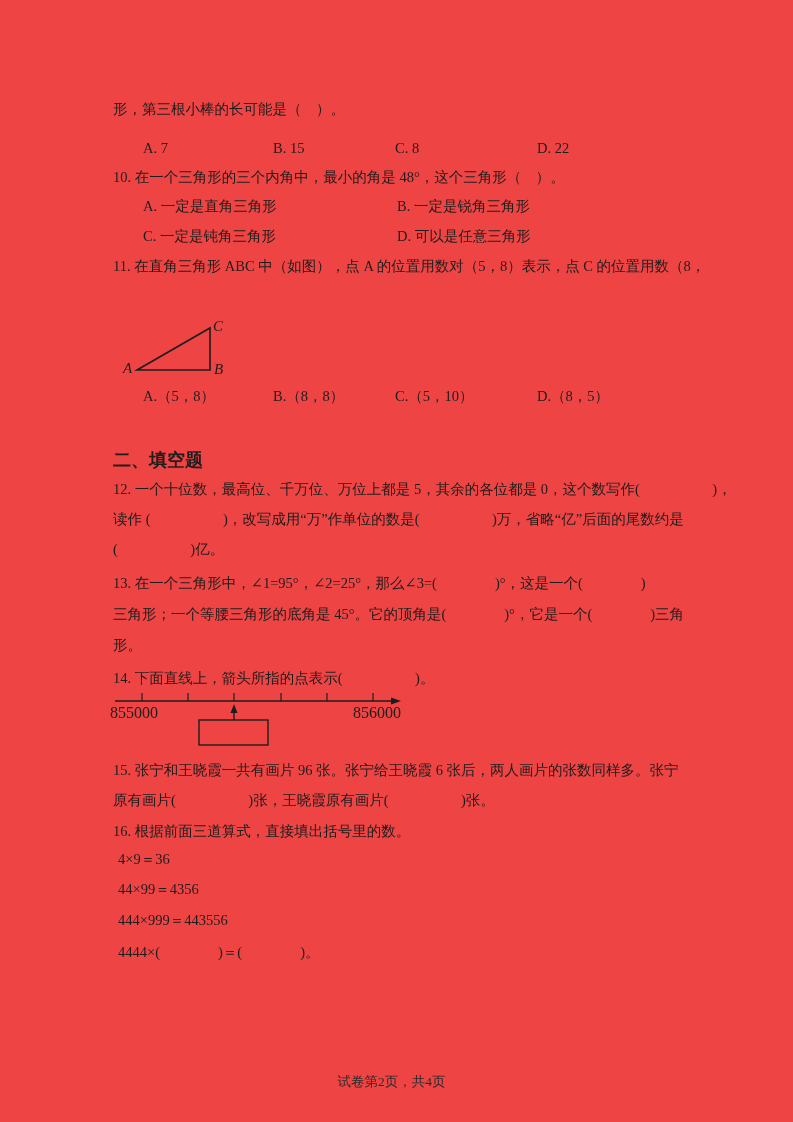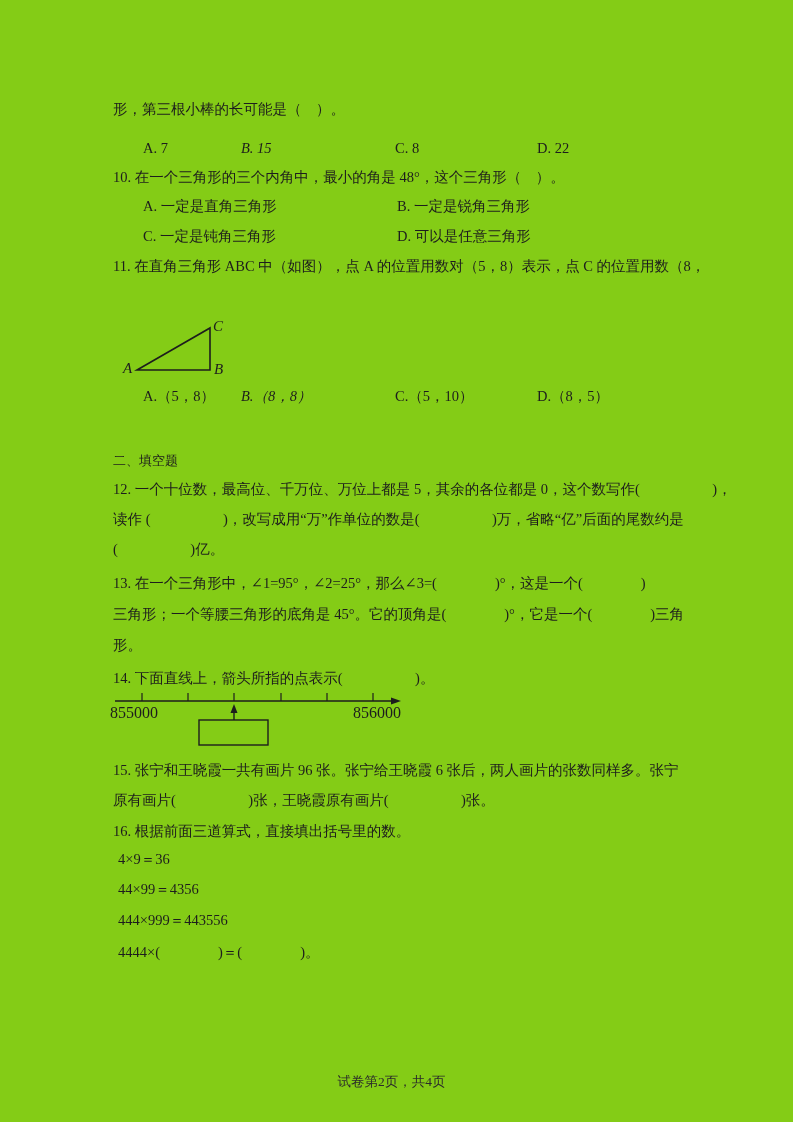--- a/index.html
+++ b/index.html
@@ -4,32 +4,32 @@
 <style>
   * { margin: 0; padding: 0; box-sizing: border-box; }
   html, body { width: 793px; height: 1122px; }
   body {
     position: relative;
     background: #ffffff;
     font-family: "Liberation Serif", "DejaVu Serif", serif;
     color: #1d1d1d;
     overflow: hidden;
   }
-  .page { position: absolute; inset: 0; background: #84cc16; }
+  .page { position: absolute; inset: 0; background: #ef4444; }
   .content { position: absolute; left: 113px; top: 0; width: 620px; height: 1122px; }
   .line {
     position: absolute; left: 0;
     font-size: 14.5px; line-height: 17px; height: 17px;
     white-space: pre;
   }
   .row { position: absolute; left: 0; width: 100%; height: 18px; }
   .opt { position: absolute; top: 0; font-size: 14.5px; white-space: pre; }
-  .c1 { left: 30px; } .c2 { left: 128px; font-style: italic; } .c3 { left: 282px; } .c4 { left: 424px; }
+  .c1 { left: 30px; } .c2 { left: 160px; } .c3 { left: 282px; } .c4 { left: 424px; }
   .cb2 { left: 284px; }
-  .heading { font-weight: normal; font-size: 13px; }
+  .heading { font-weight: bold; font-size: 18px; }
   .eq { left: 5px; }
   .figure { position: absolute; }
   .figure text { fill: #1d1d1d; font-family: "Liberation Serif", "DejaVu Serif", serif; }
   .vertex { font-style: italic; }
   .footer {
     position: absolute; left: 0; top: 1073px; width: 783px;
     text-align: center; font-size: 13.5px; color: #2b2b2b;
   }
 </style>
 </head>

